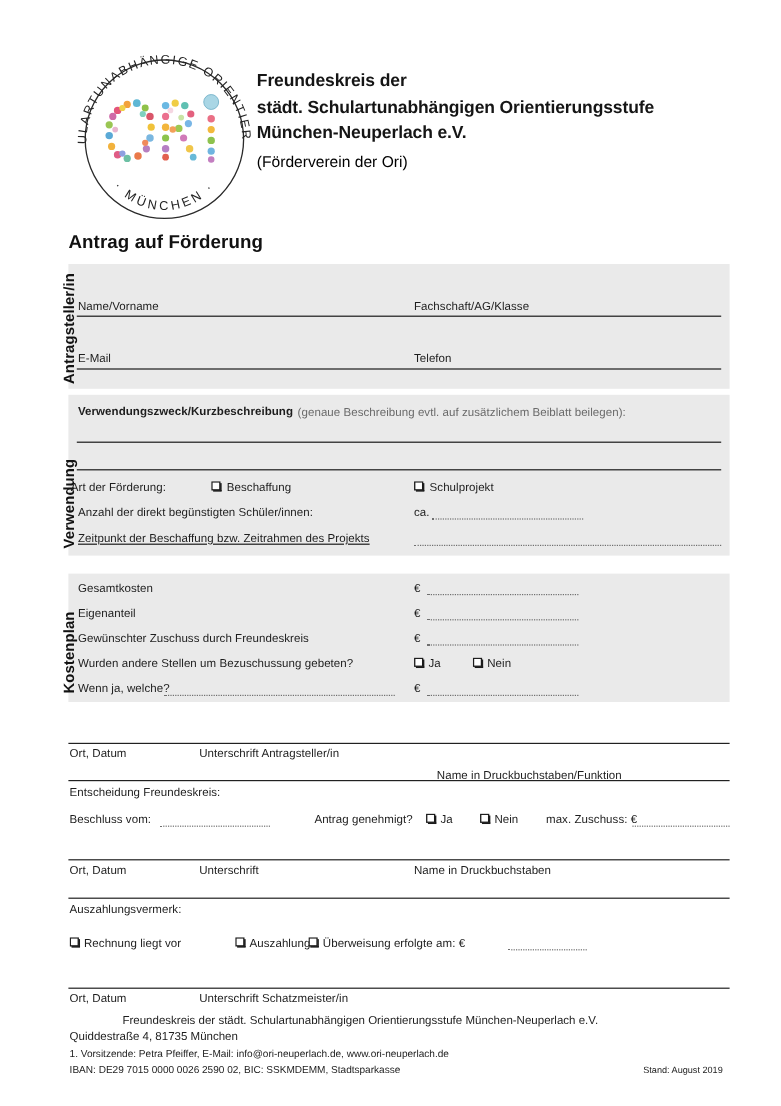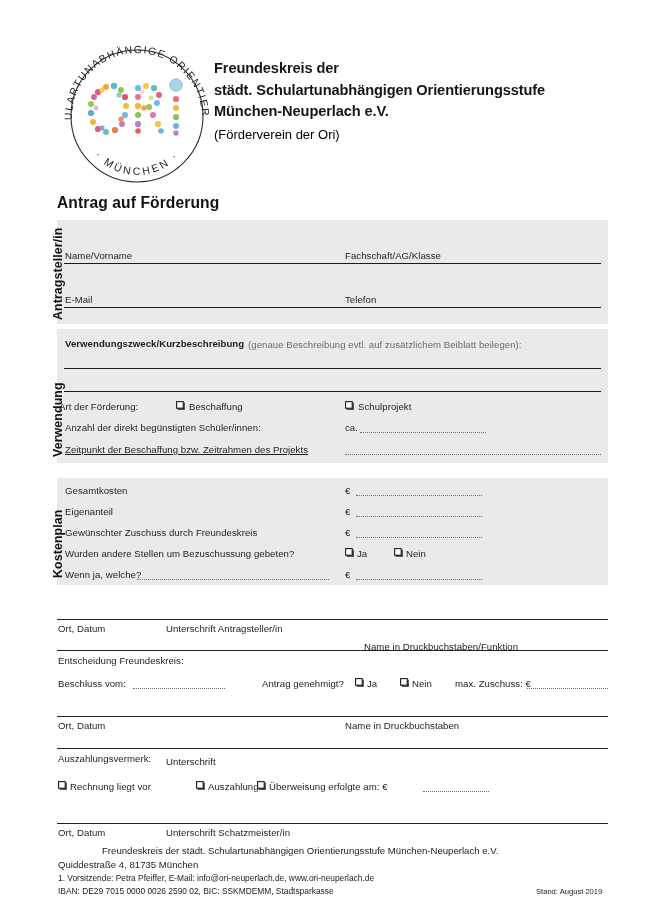--- a/index.html
+++ b/index.html
@@ -265,21 +265,21 @@
       <rect x="7.4" y="1.6" width="1.3" height="6.6" fill="#1b1b1b"></rect>
       <rect x="1.6" y="7.4" width="7.1" height="1.3" fill="#1b1b1b"></rect>
     </svg>
   </span>
   <div class="lbl" style="left:412px;top:678px;">Nein</div>
   <div class="lbl" style="left:455px;top:678px;">max. Zuschuss: €</div>
   <div class="dline" style="left:527px;top:688px;width:81px;"></div>
 
   <div class="rule thin" style="left:57px;top:716px;width:551px;"></div>
   <div class="lbl" style="left:58px;top:720px;">Ort, Datum</div>
-  <div class="lbl" style="left:166px;top:720px;margin-top:36px;">Unterschrift</div>
+  <div class="lbl" style="left:166px;top:720px;">Unterschrift</div>
   <div class="lbl" style="left:345px;top:720px;">Name in Druckbuchstaben</div>
 
   <div class="rule thin" style="left:57px;top:748px;width:551px;"></div>
   <div class="lbl" style="left:58px;top:753px;">Auszahlungsvermerk:</div>
 
   <span class="cbx" style="left:58px;top:781px;">
     <svg width="9" height="9" viewBox="0 0 9 9">
       <rect x="0.6" y="0.6" width="6.6" height="6.6" fill="#fff" stroke="#1b1b1b" stroke-width="1.1"></rect>
       <rect x="7.4" y="1.6" width="1.3" height="6.6" fill="#1b1b1b"></rect>
       <rect x="1.6" y="7.4" width="7.1" height="1.3" fill="#1b1b1b"></rect>

